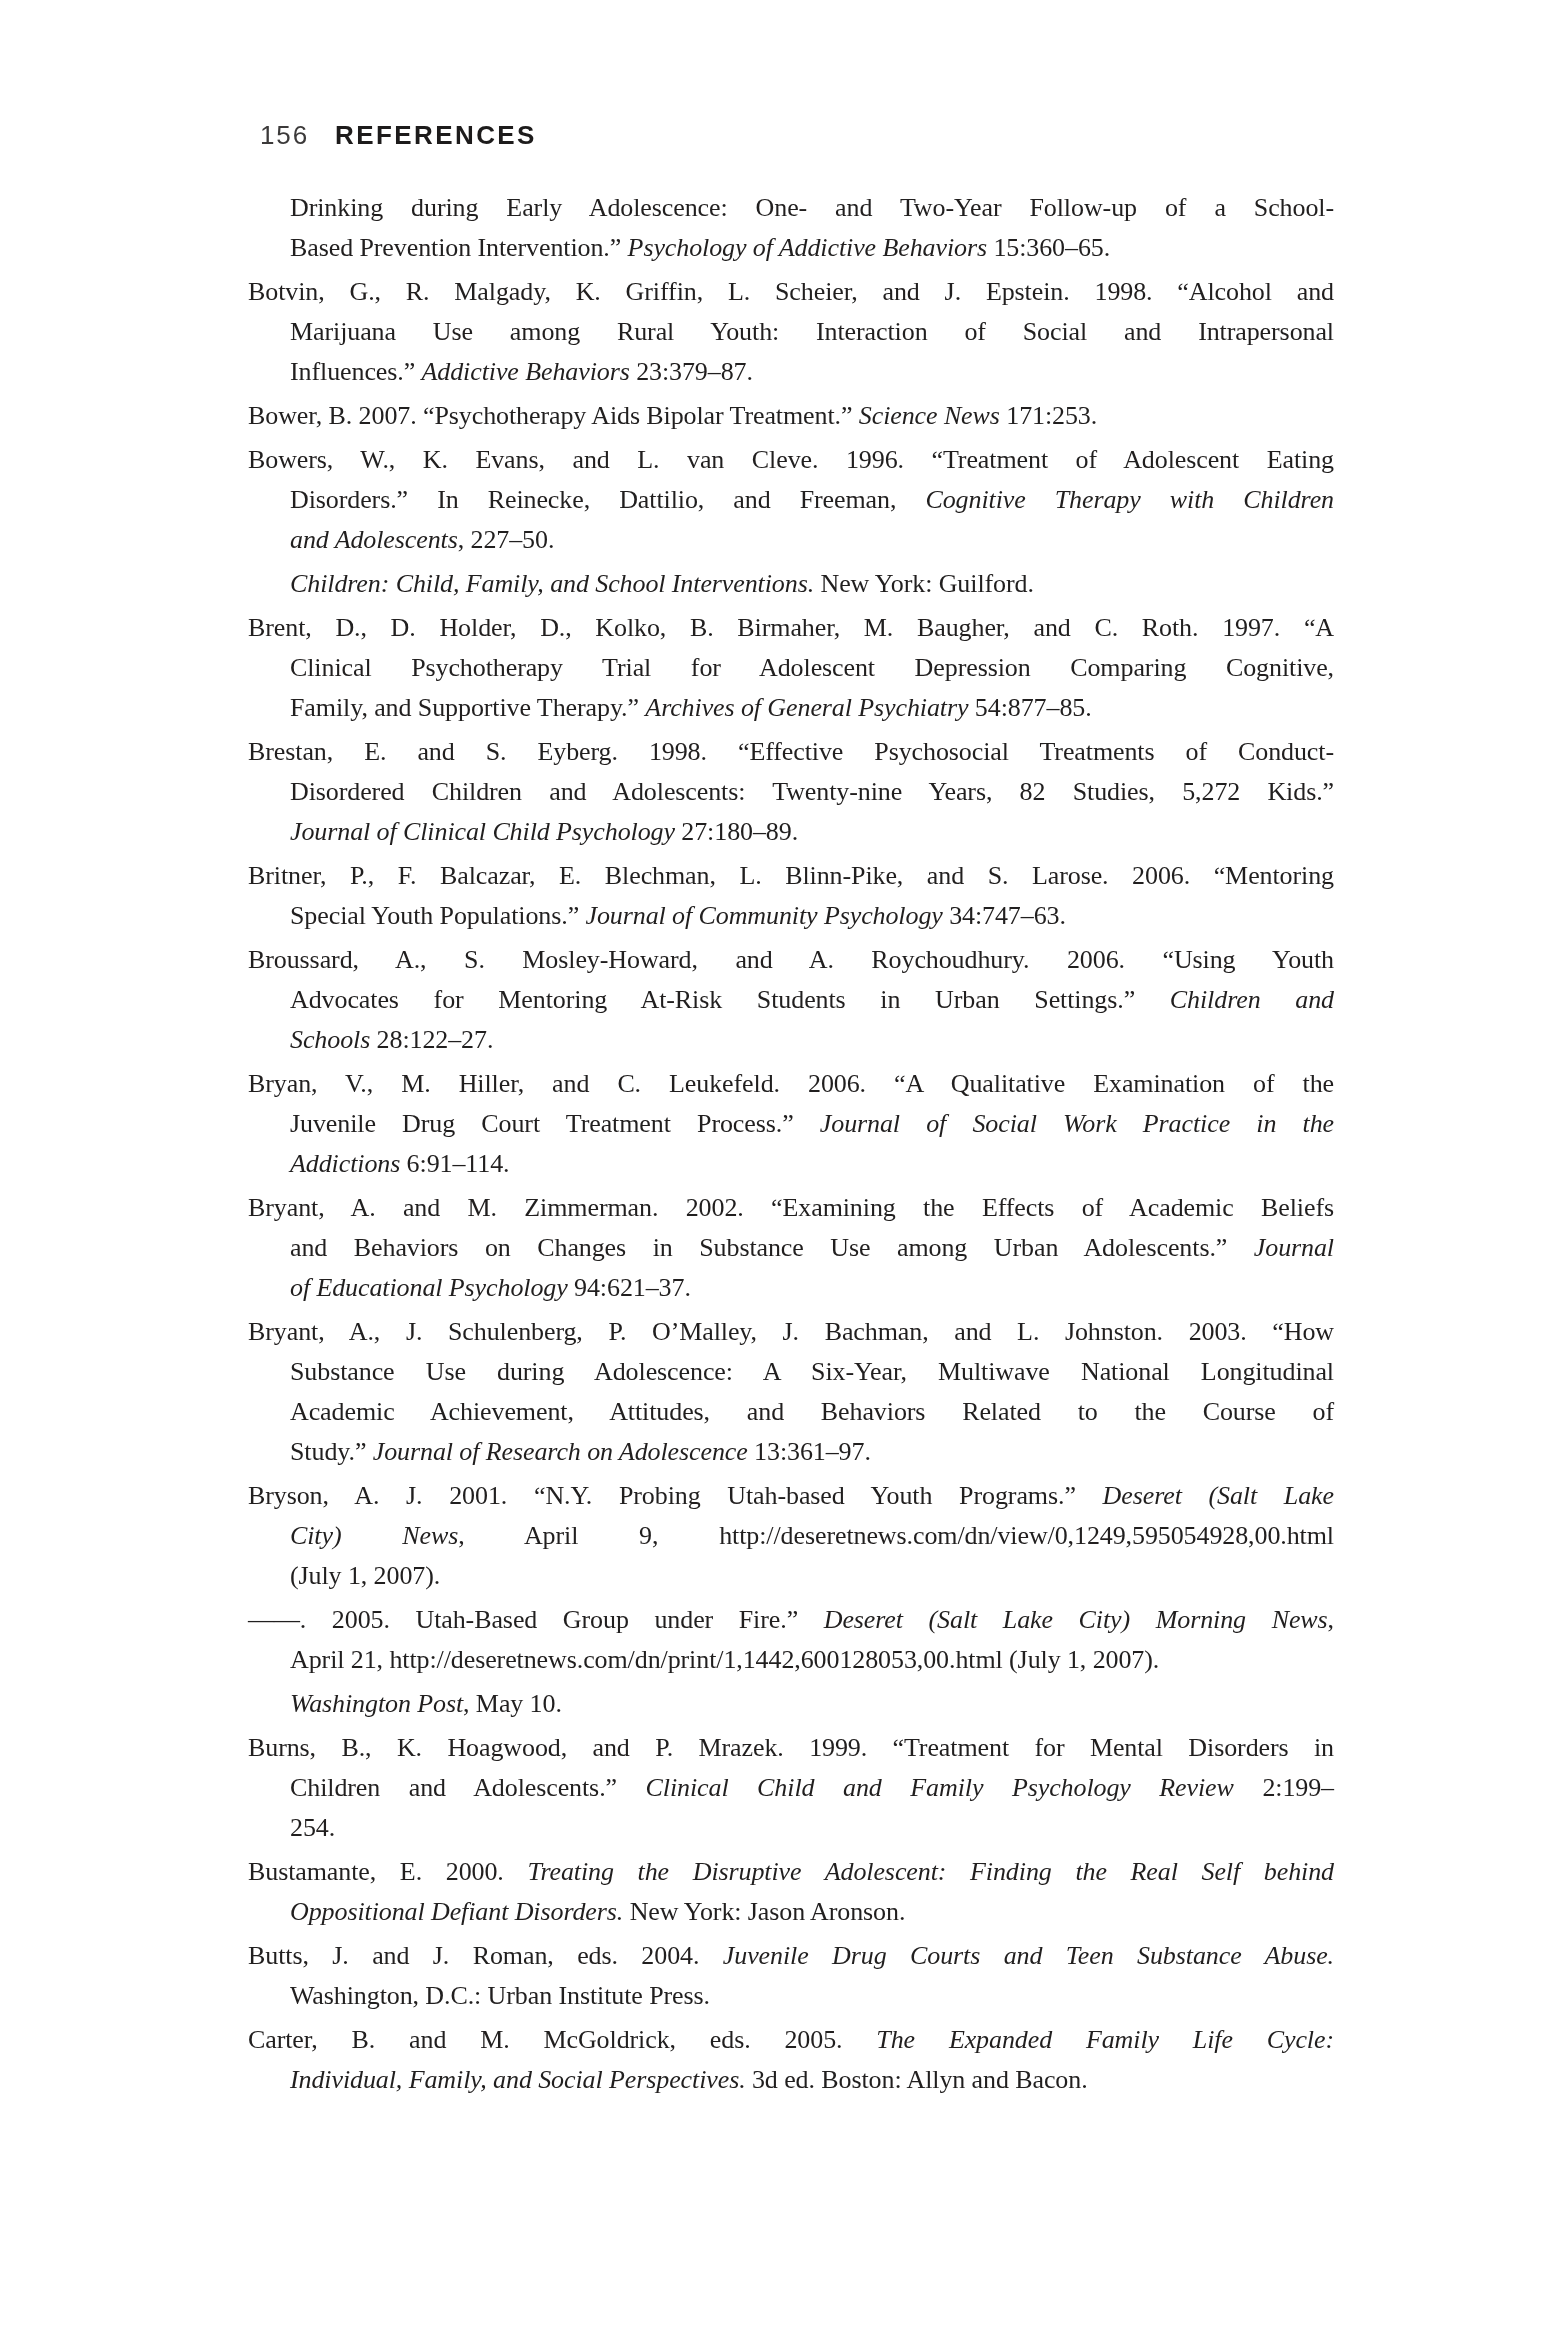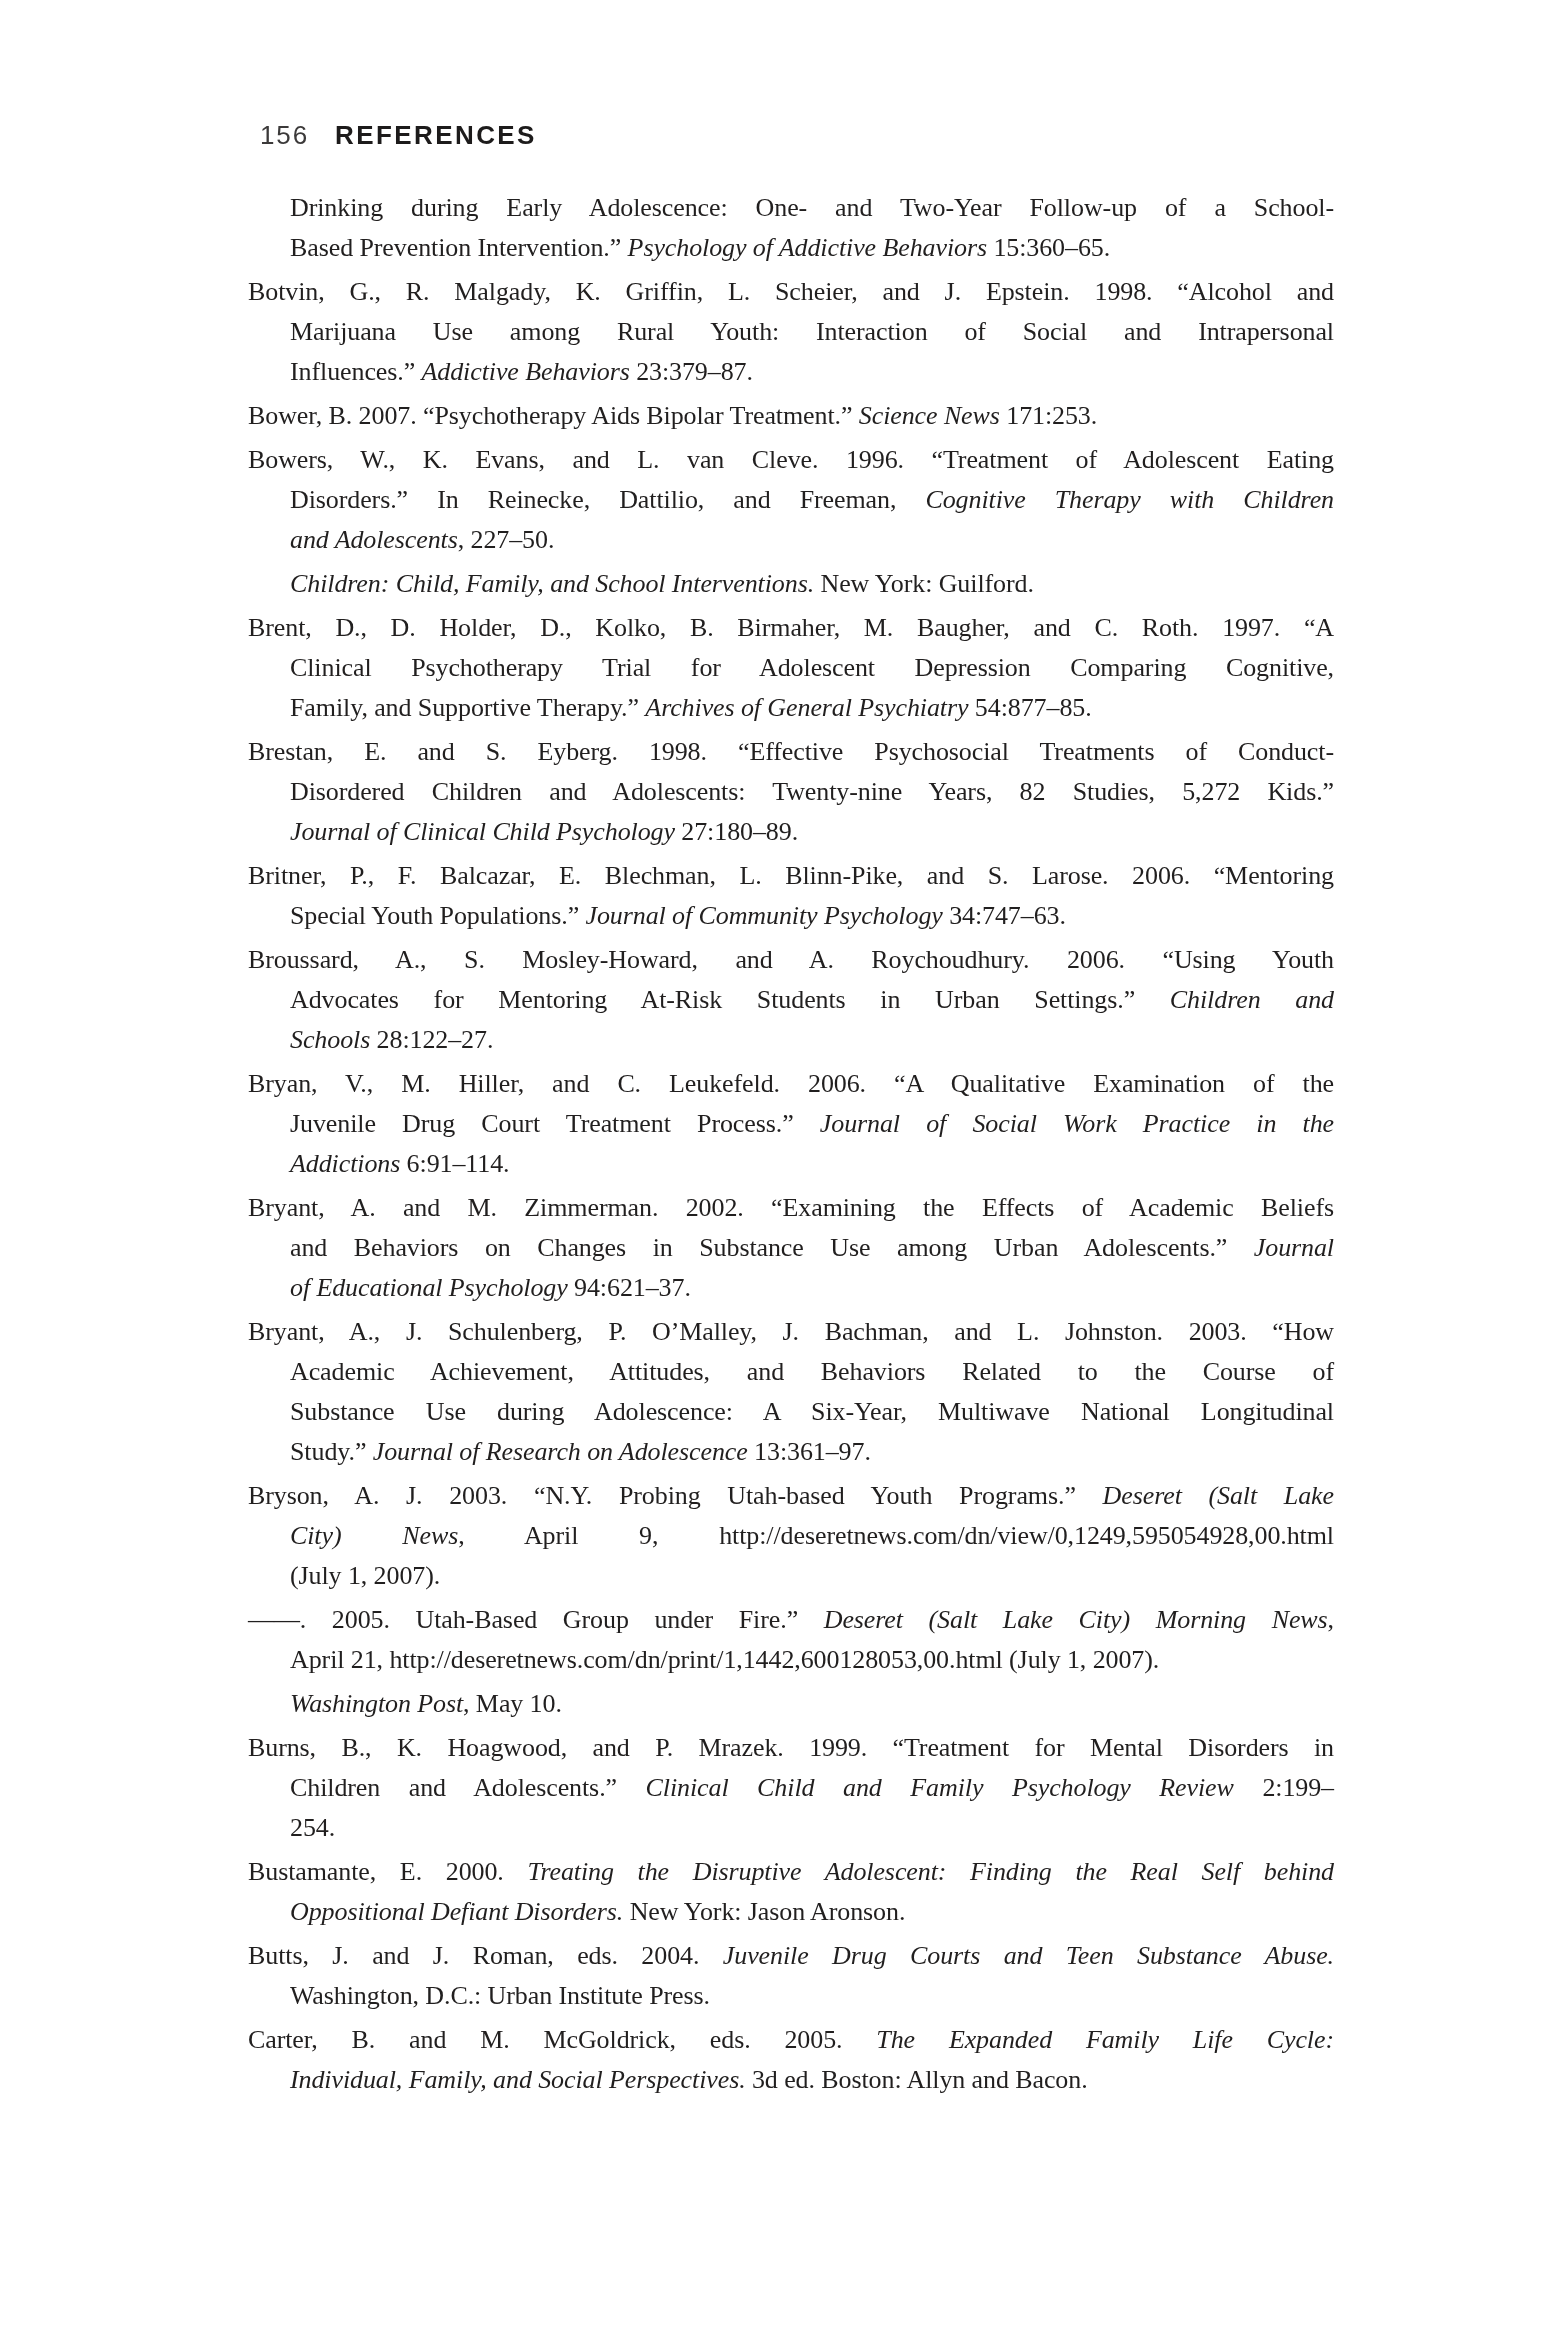--- a/index.html
+++ b/index.html
@@ -104,26 +104,26 @@
         <div class="line ind"><span>Juvenile Drug Court Treatment Process.” </span><span class="it">Journal of Social Work Practice in the</span></div>
         <div class="line ind end"><span class="it">Addictions</span><span> 6:91–114.</span></div>
       </div>
       <div class="entry">
         <div class="line"><span>Bryant, A. and M. Zimmerman. 2002. “Examining the Effects of Academic Beliefs</span></div>
         <div class="line ind"><span>and Behaviors on Changes in Substance Use among Urban Adolescents.” </span><span class="it">Journal</span></div>
         <div class="line ind end"><span class="it">of Educational Psychology</span><span> 94:621–37.</span></div>
       </div>
       <div class="entry">
         <div class="line"><span>Bryant, A., J. Schulenberg, P. O’Malley, J. Bachman, and L. Johnston. 2003. “How</span></div>
+        <div class="line ind"><span>Substance Use during Adolescence: A Six-Year, Multiwave National Longitudinal</span></div>
         <div class="line ind"><span>Academic Achievement, Attitudes, and Behaviors Related to the Course of</span></div>
-        <div class="line ind"><span>Substance Use during Adolescence: A Six-Year, Multiwave National Longitudinal</span></div>
         <div class="line ind end"><span>Study.” </span><span class="it">Journal of Research on Adolescence</span><span> 13:361–97.</span></div>
       </div>
       <div class="entry">
-        <div class="line"><span>Bryson, A. J. 2003. “N.Y. Probing Utah-based Youth Programs.” </span><span class="it">Deseret (Salt Lake</span></div>
+        <div class="line"><span>Bryson, A. J. 2001. “N.Y. Probing Utah-based Youth Programs.” </span><span class="it">Deseret (Salt Lake</span></div>
         <div class="line ind"><span class="it">City) News</span><span>, April 9, http://deseretnews.com/dn/view/0,1249,595054928,00.html</span></div>
         <div class="line ind end"><span>(July 1, 2007).</span></div>
       </div>
       <div class="entry">
         <div class="line"><span>——. 2005. Utah-Based Group under Fire.” </span><span class="it">Deseret (Salt Lake City) Morning News</span><span>,</span></div>
         <div class="line ind end"><span>April 21, http://deseretnews.com/dn/print/1,1442,600128053,00.html (July 1, 2007).</span></div>
       </div>
       <div class="entry">
         <div class="line ind end"><span class="it">Washington Post</span><span>, May 10.</span></div>
       </div>

